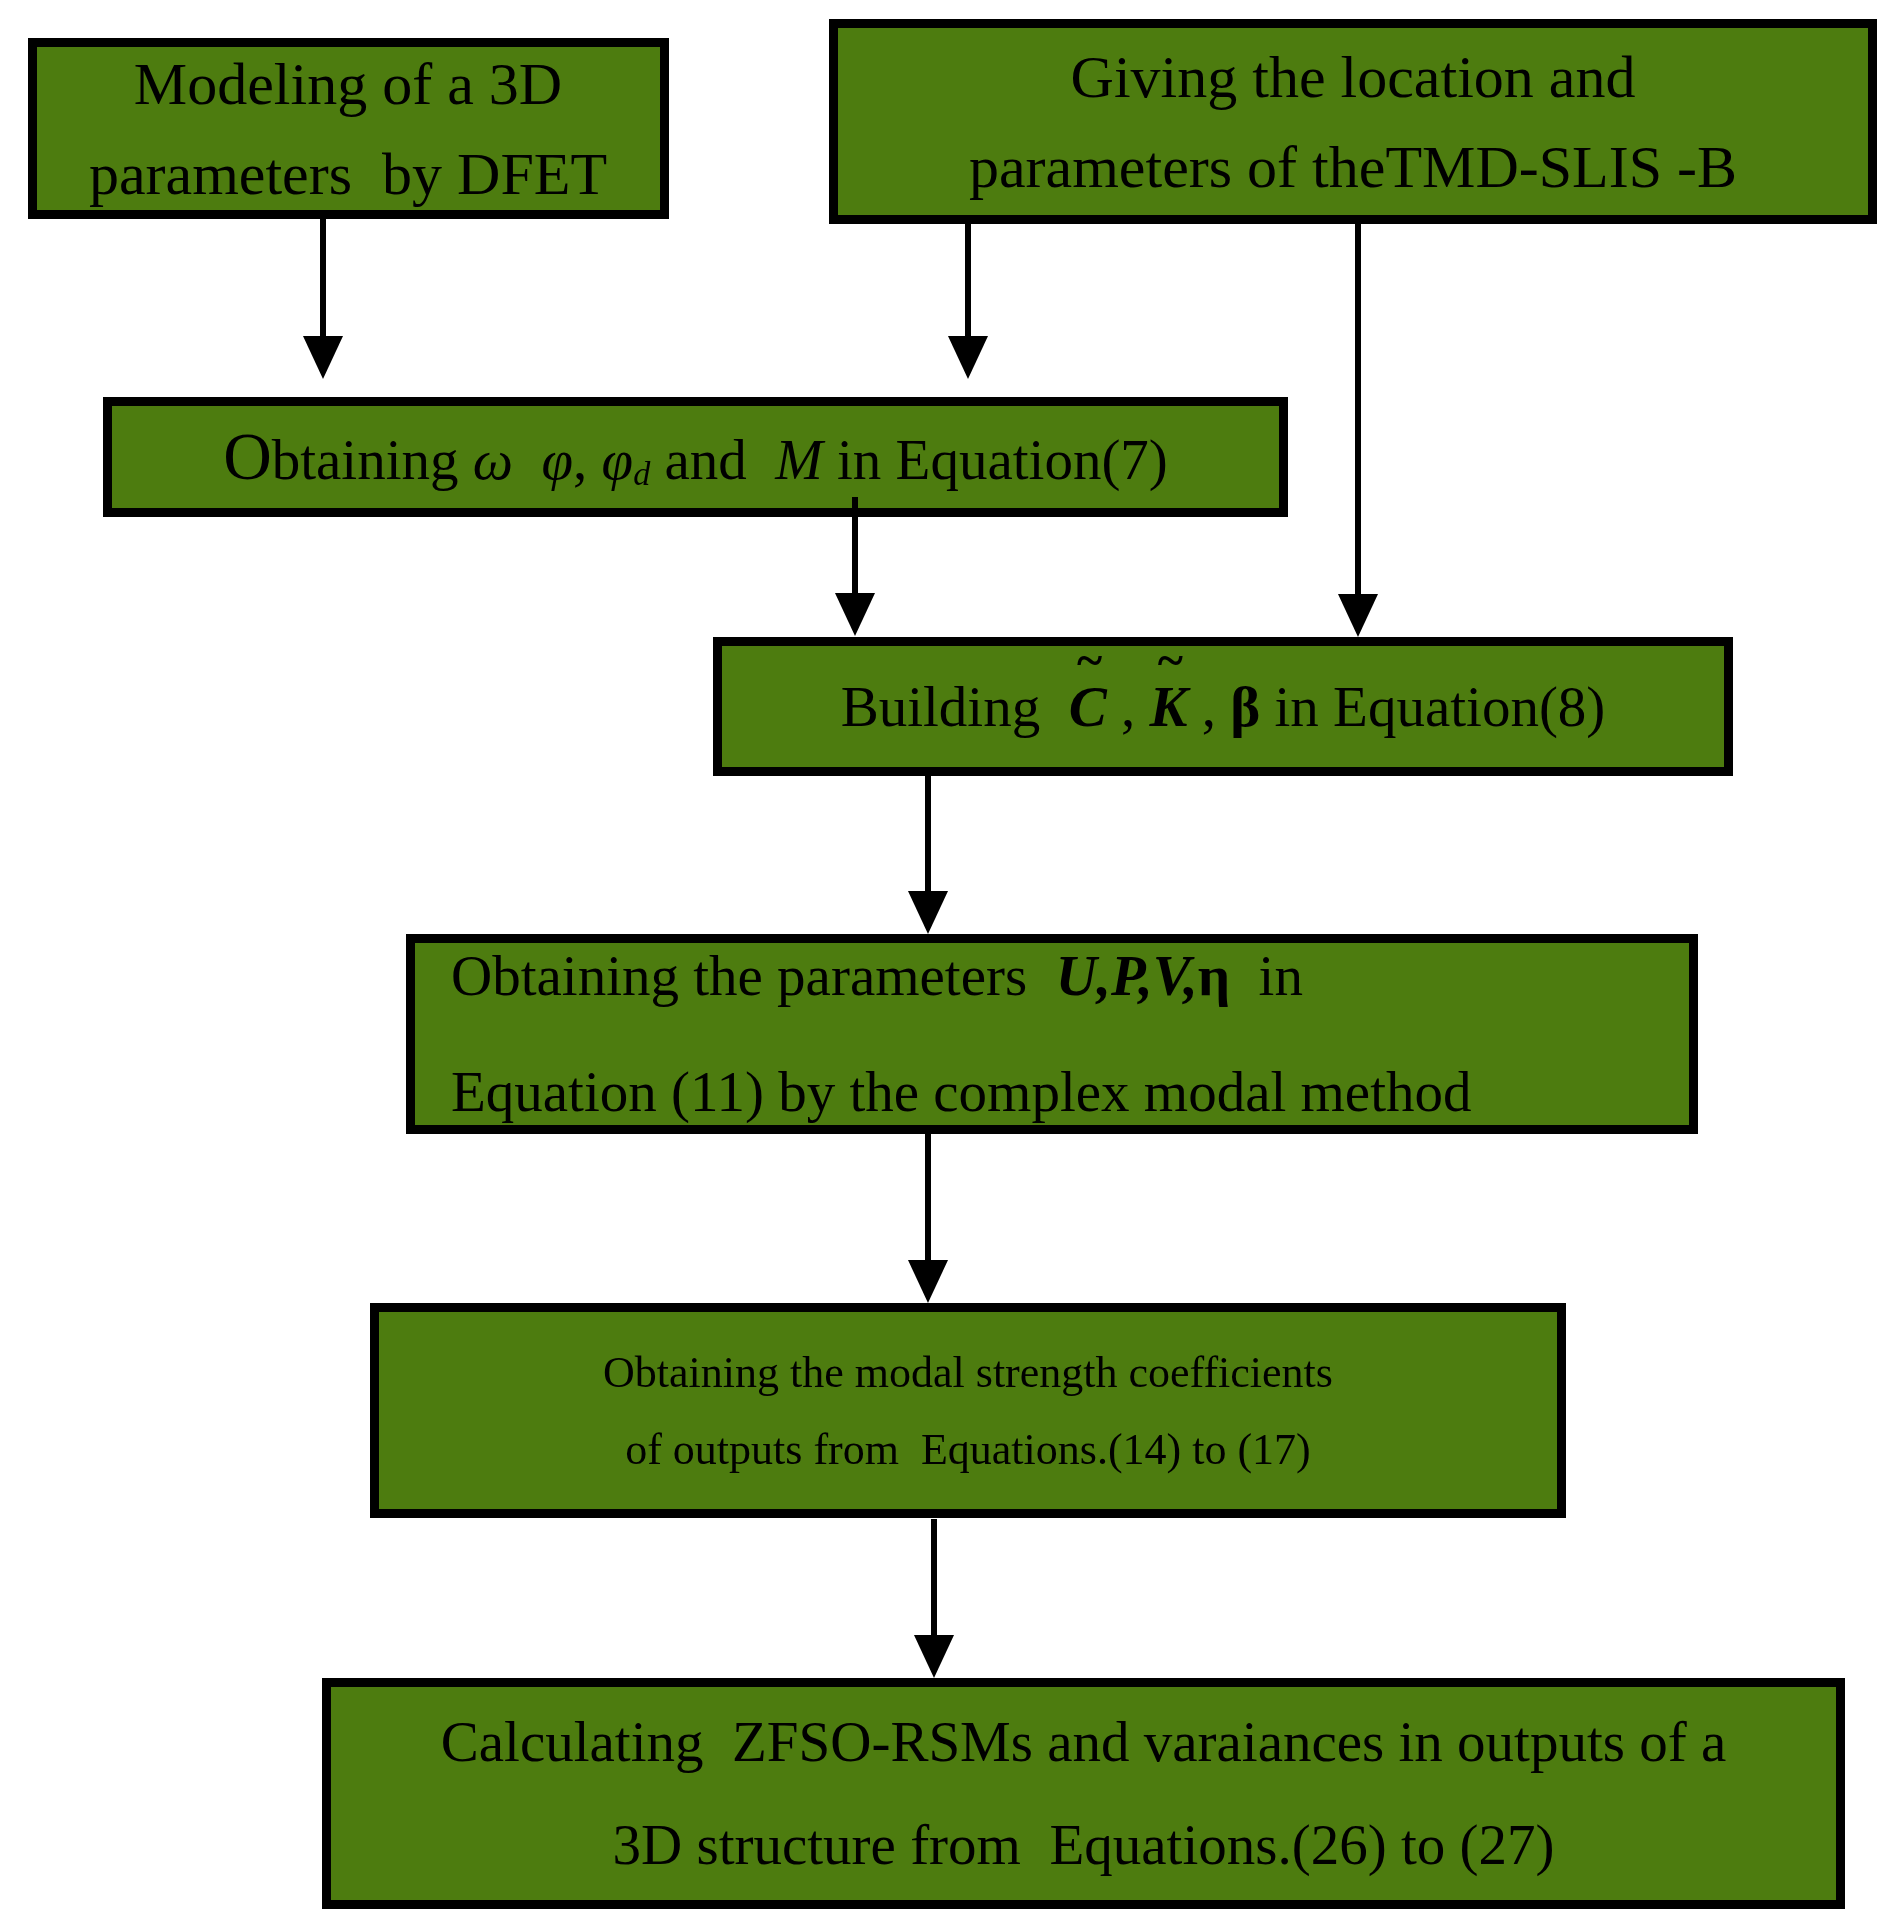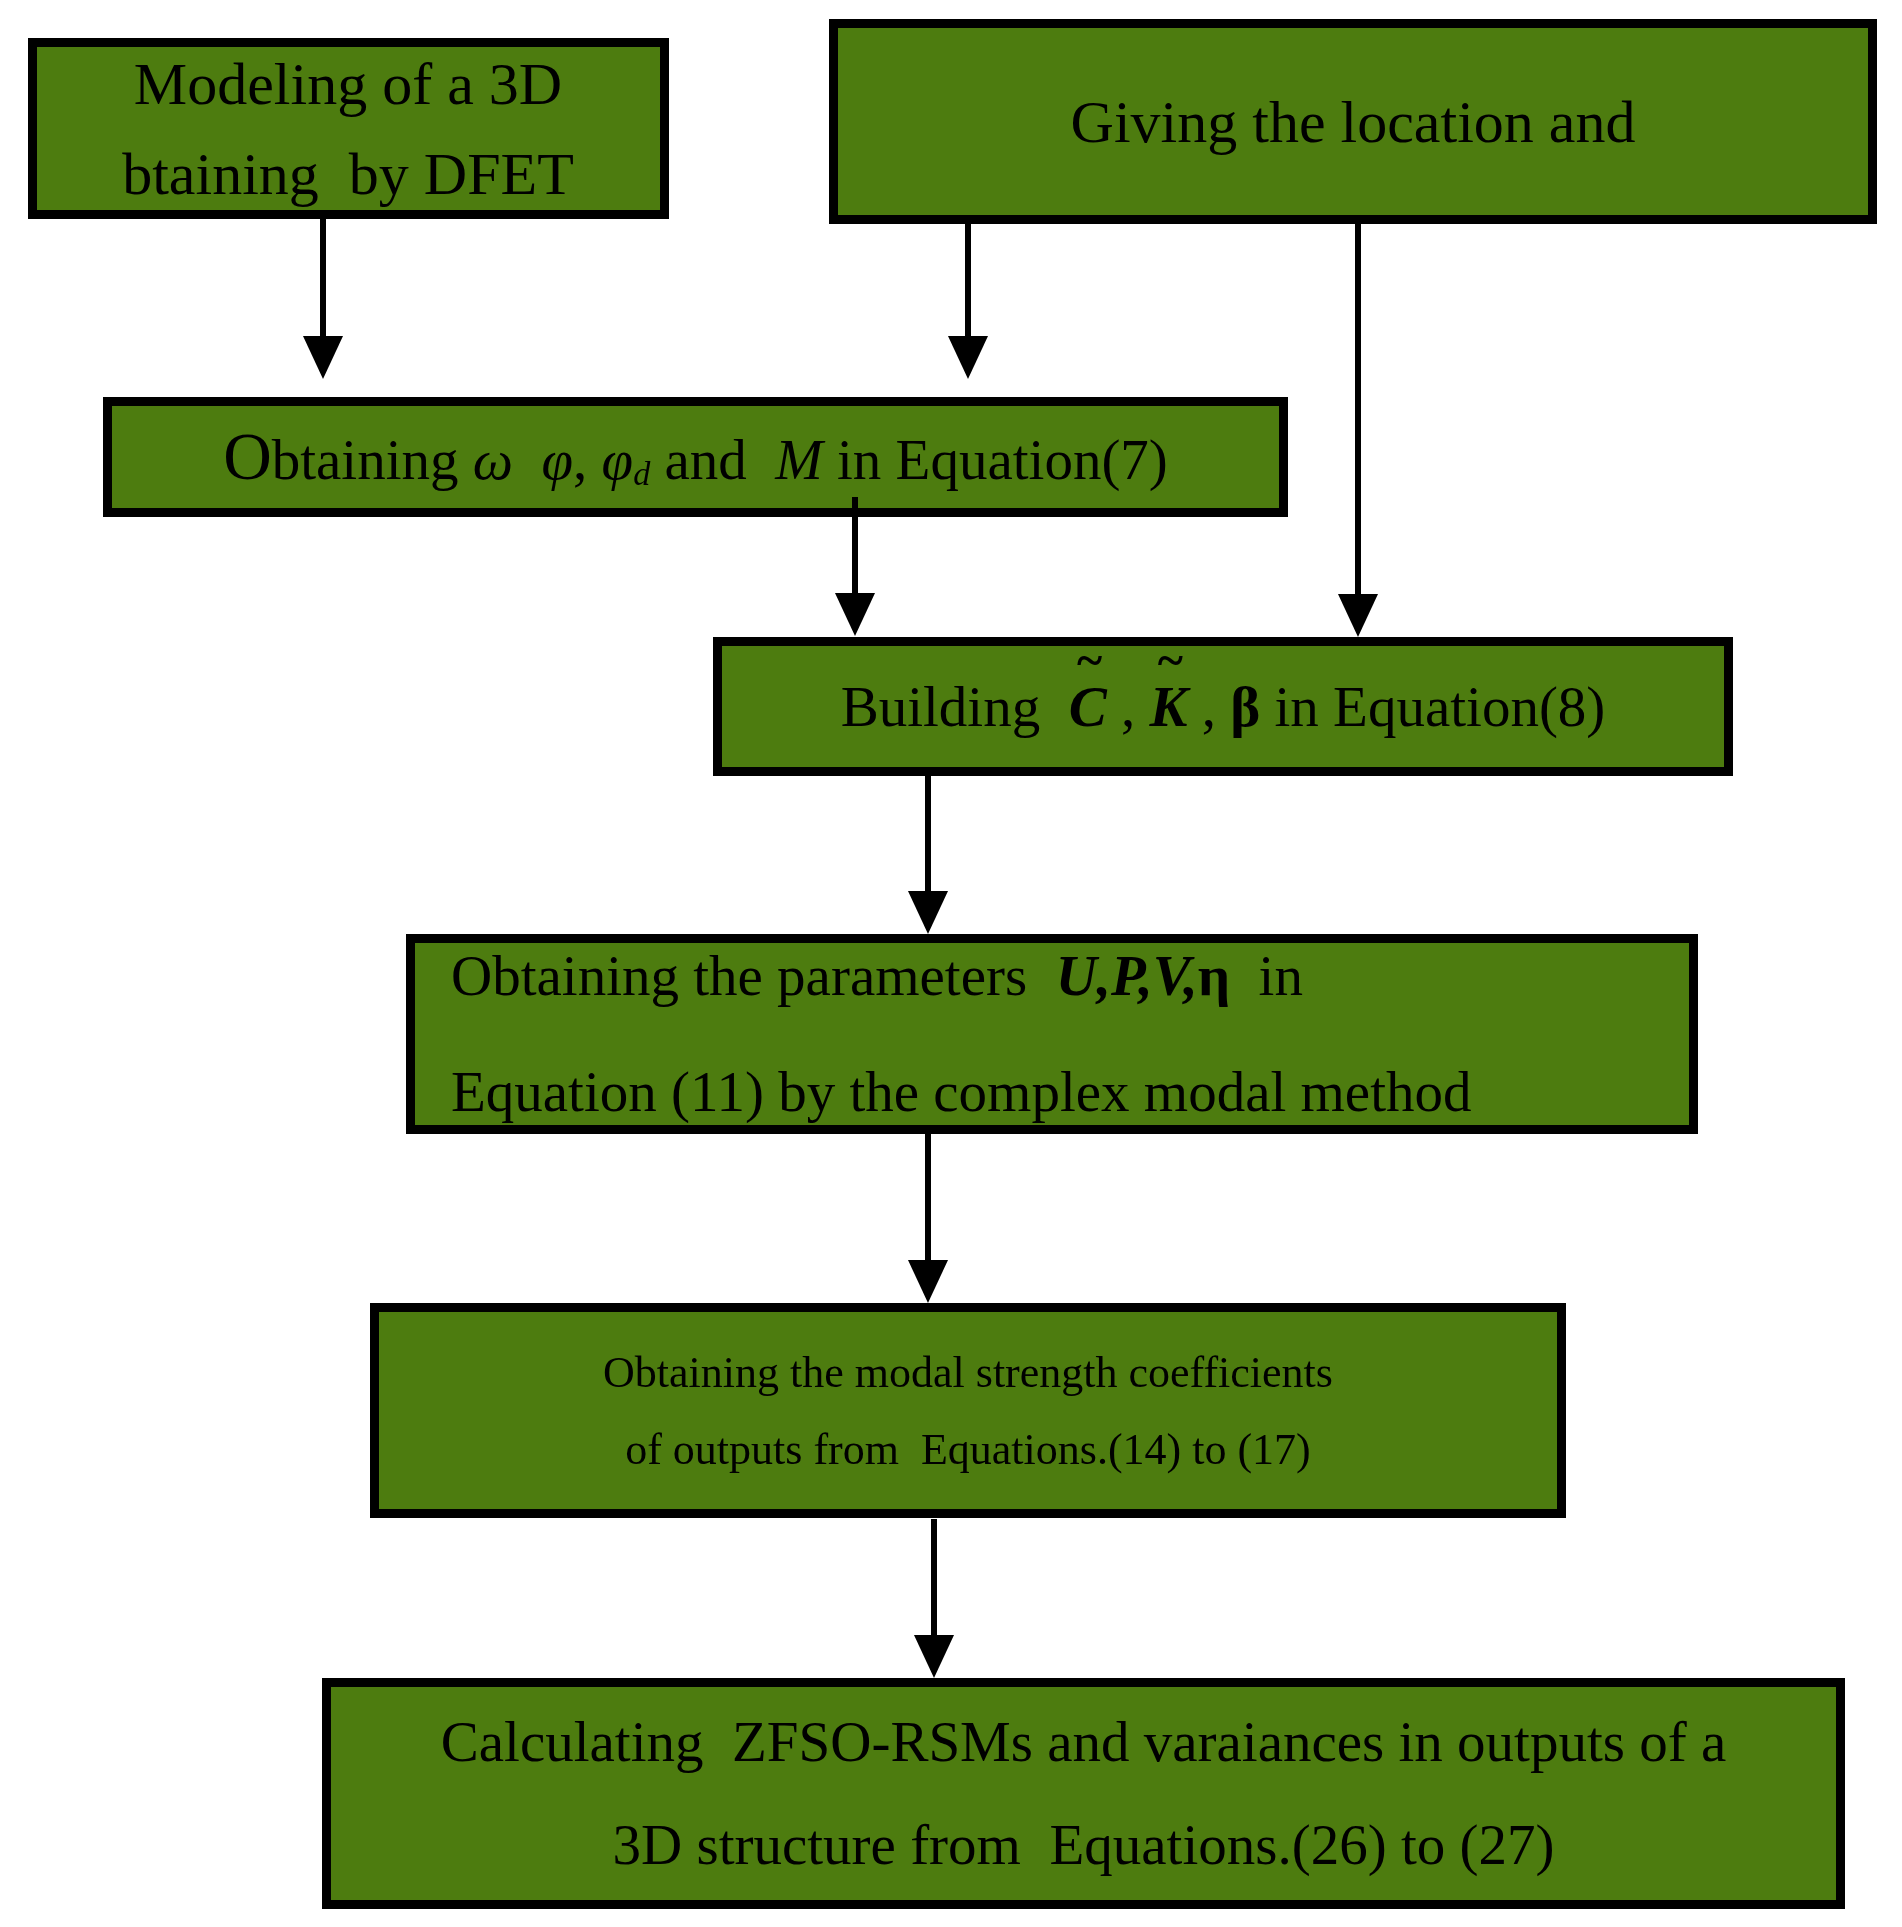--- a/index.html
+++ b/index.html
@@ -83,25 +83,26 @@
     flex: 0 0 auto;
   }
 </style>
 </head>
 <body>
 
 <div id="canvas">
 
   <div class="box" id="box-modeling" style="left:27.5px; top:38px; width:641px; height:181px;">
     <span class="line">Modeling of a 3D</span>
-    <span class="line">btaining  by DFET</span>
+    <span class="line">parameters  by DFET</span>
   </div>
 
   <div class="box" id="box-giving" style="left:829px; top:19px; width:1048px; height:205px;">
     <span class="line">Giving the location and</span>
+    <span class="line">parameters of theTMD-SLIS -B</span>
   </div>
 
   <div class="arrow" style="left:323px; top:219px; height:160px;">
     <div class="shaft"></div>
     <div class="head"></div>
   </div>
   <div class="arrow" style="left:968px; top:224px; height:155px;">
     <div class="shaft"></div>
     <div class="head"></div>
   </div>

